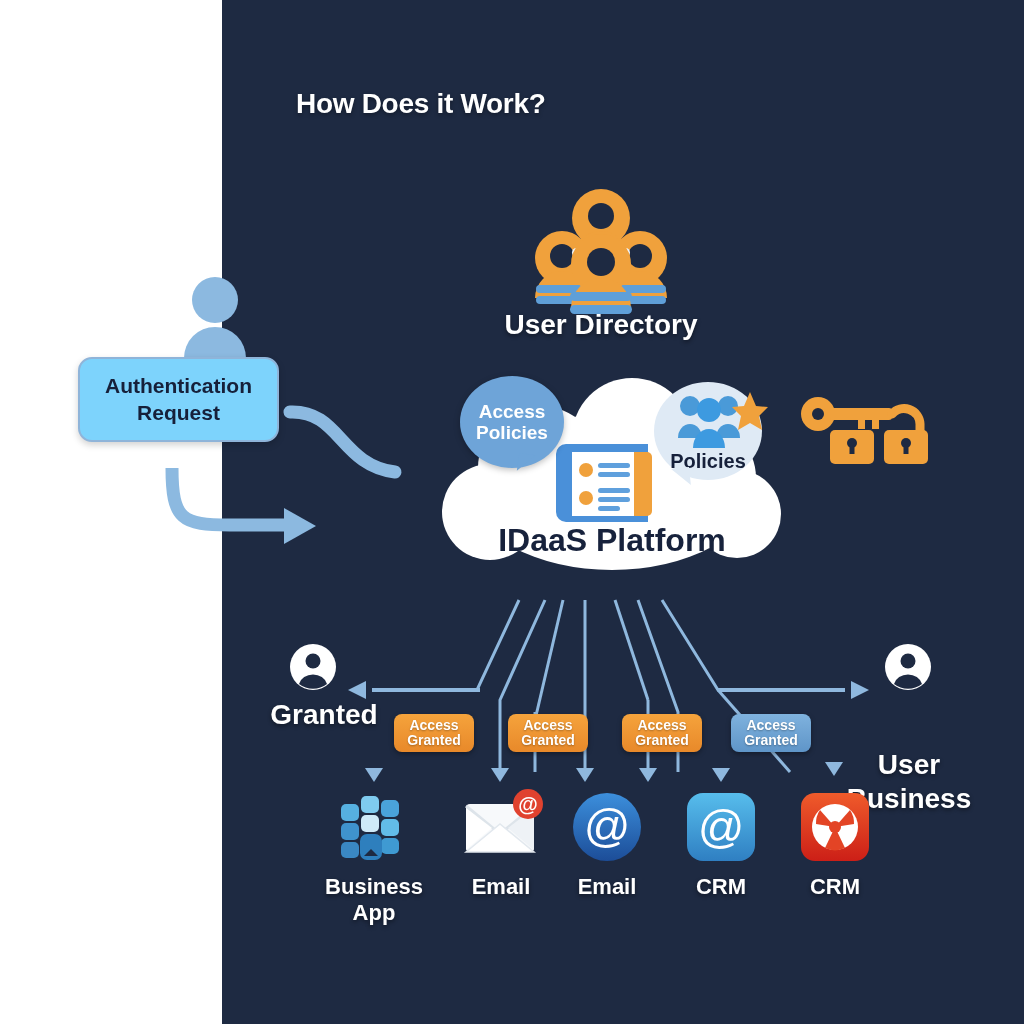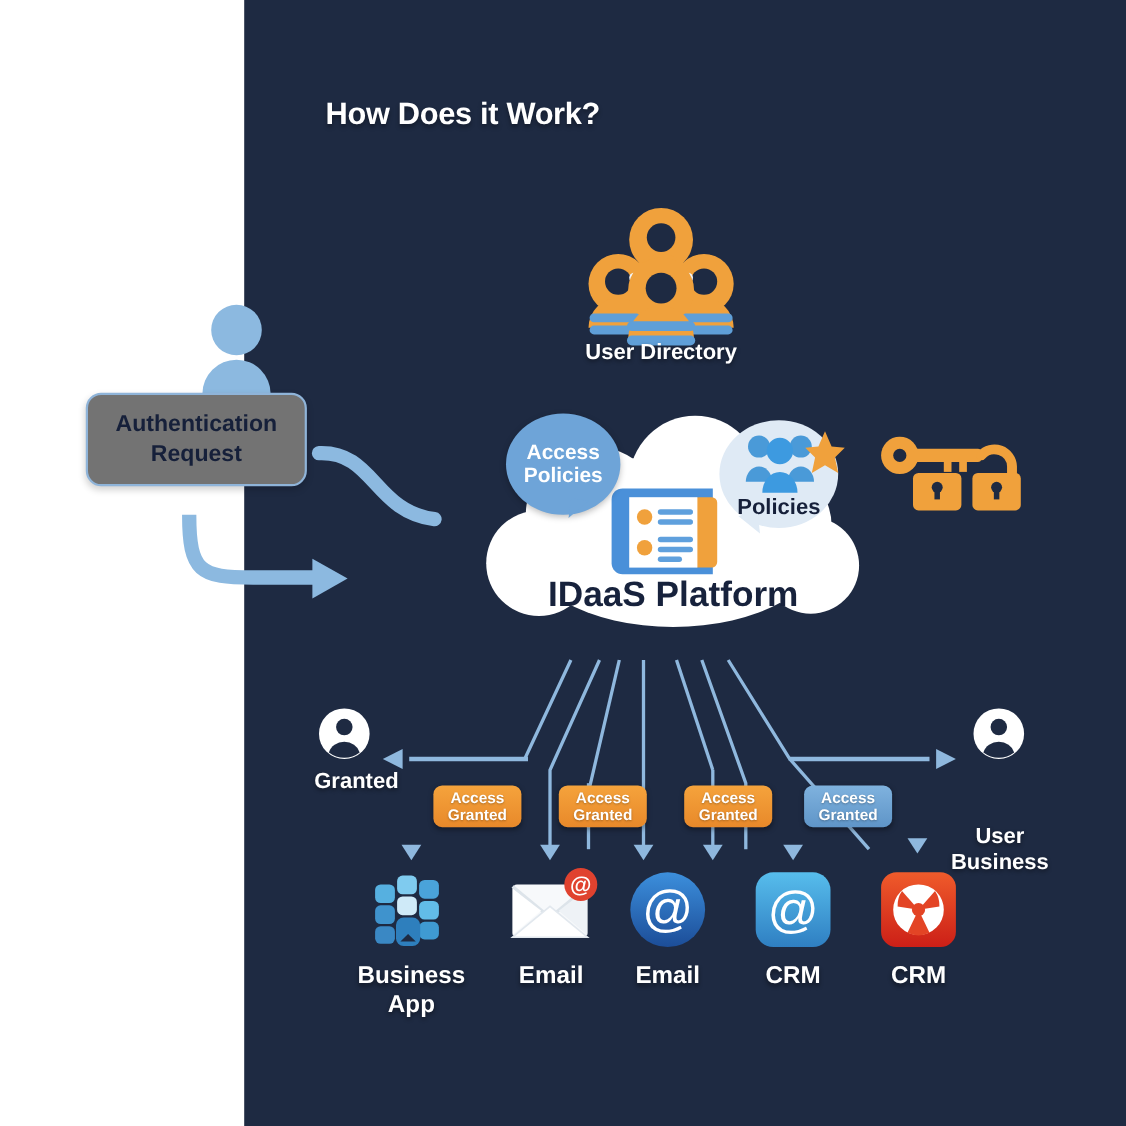--- a/index.html
+++ b/index.html
@@ -20,34 +20,34 @@
   .title{
     position:absolute;left:296px;top:88px;
     font-size:28px;font-weight:bold;color:#ffffff;
     letter-spacing:-0.3px;
     text-shadow:0 2px 4px rgba(0,0,0,.35);
   }
 
   
   .lbl{
     position:absolute;text-align:center;color:#fff;
-    font-size:20px;font-weight:bold;line-height:1.2;
+    font-size:28px;font-weight:bold;line-height:1.2;
     text-shadow:0 2px 4px rgba(0,0,0,.45);
   }
 
   
   #user-directory{position:absolute;left:516px;top:186px;width:170px;height:160px;}
   #user-directory .ud-lbl{position:absolute;left:-30px;top:122px;width:230px;}
 
   
   #auth-block{position:absolute;left:60px;top:272px;width:230px;height:200px;}
   .auth-person{position:absolute;left:122px;top:4px;width:66px;height:80px;}
   .auth-box{
     position:absolute;left:18px;top:85px;width:197px;height:81px;
-    background:#737373;border:2.5px solid #8fb4d9;border-radius:14px;
+    background:#7dd3fc;border:2.5px solid #8fb4d9;border-radius:14px;
     box-shadow:0 3px 7px rgba(0,0,0,.18);
     display:flex;align-items:center;justify-content:center;
   }
   .auth-box span{
     font-size:21px;font-weight:bold;color:#16203a;text-align:center;line-height:1.25;
   }
 
   
   #cloud{position:absolute;left:432px;top:372px;width:360px;height:218px;}
   .cloud-lbl{

